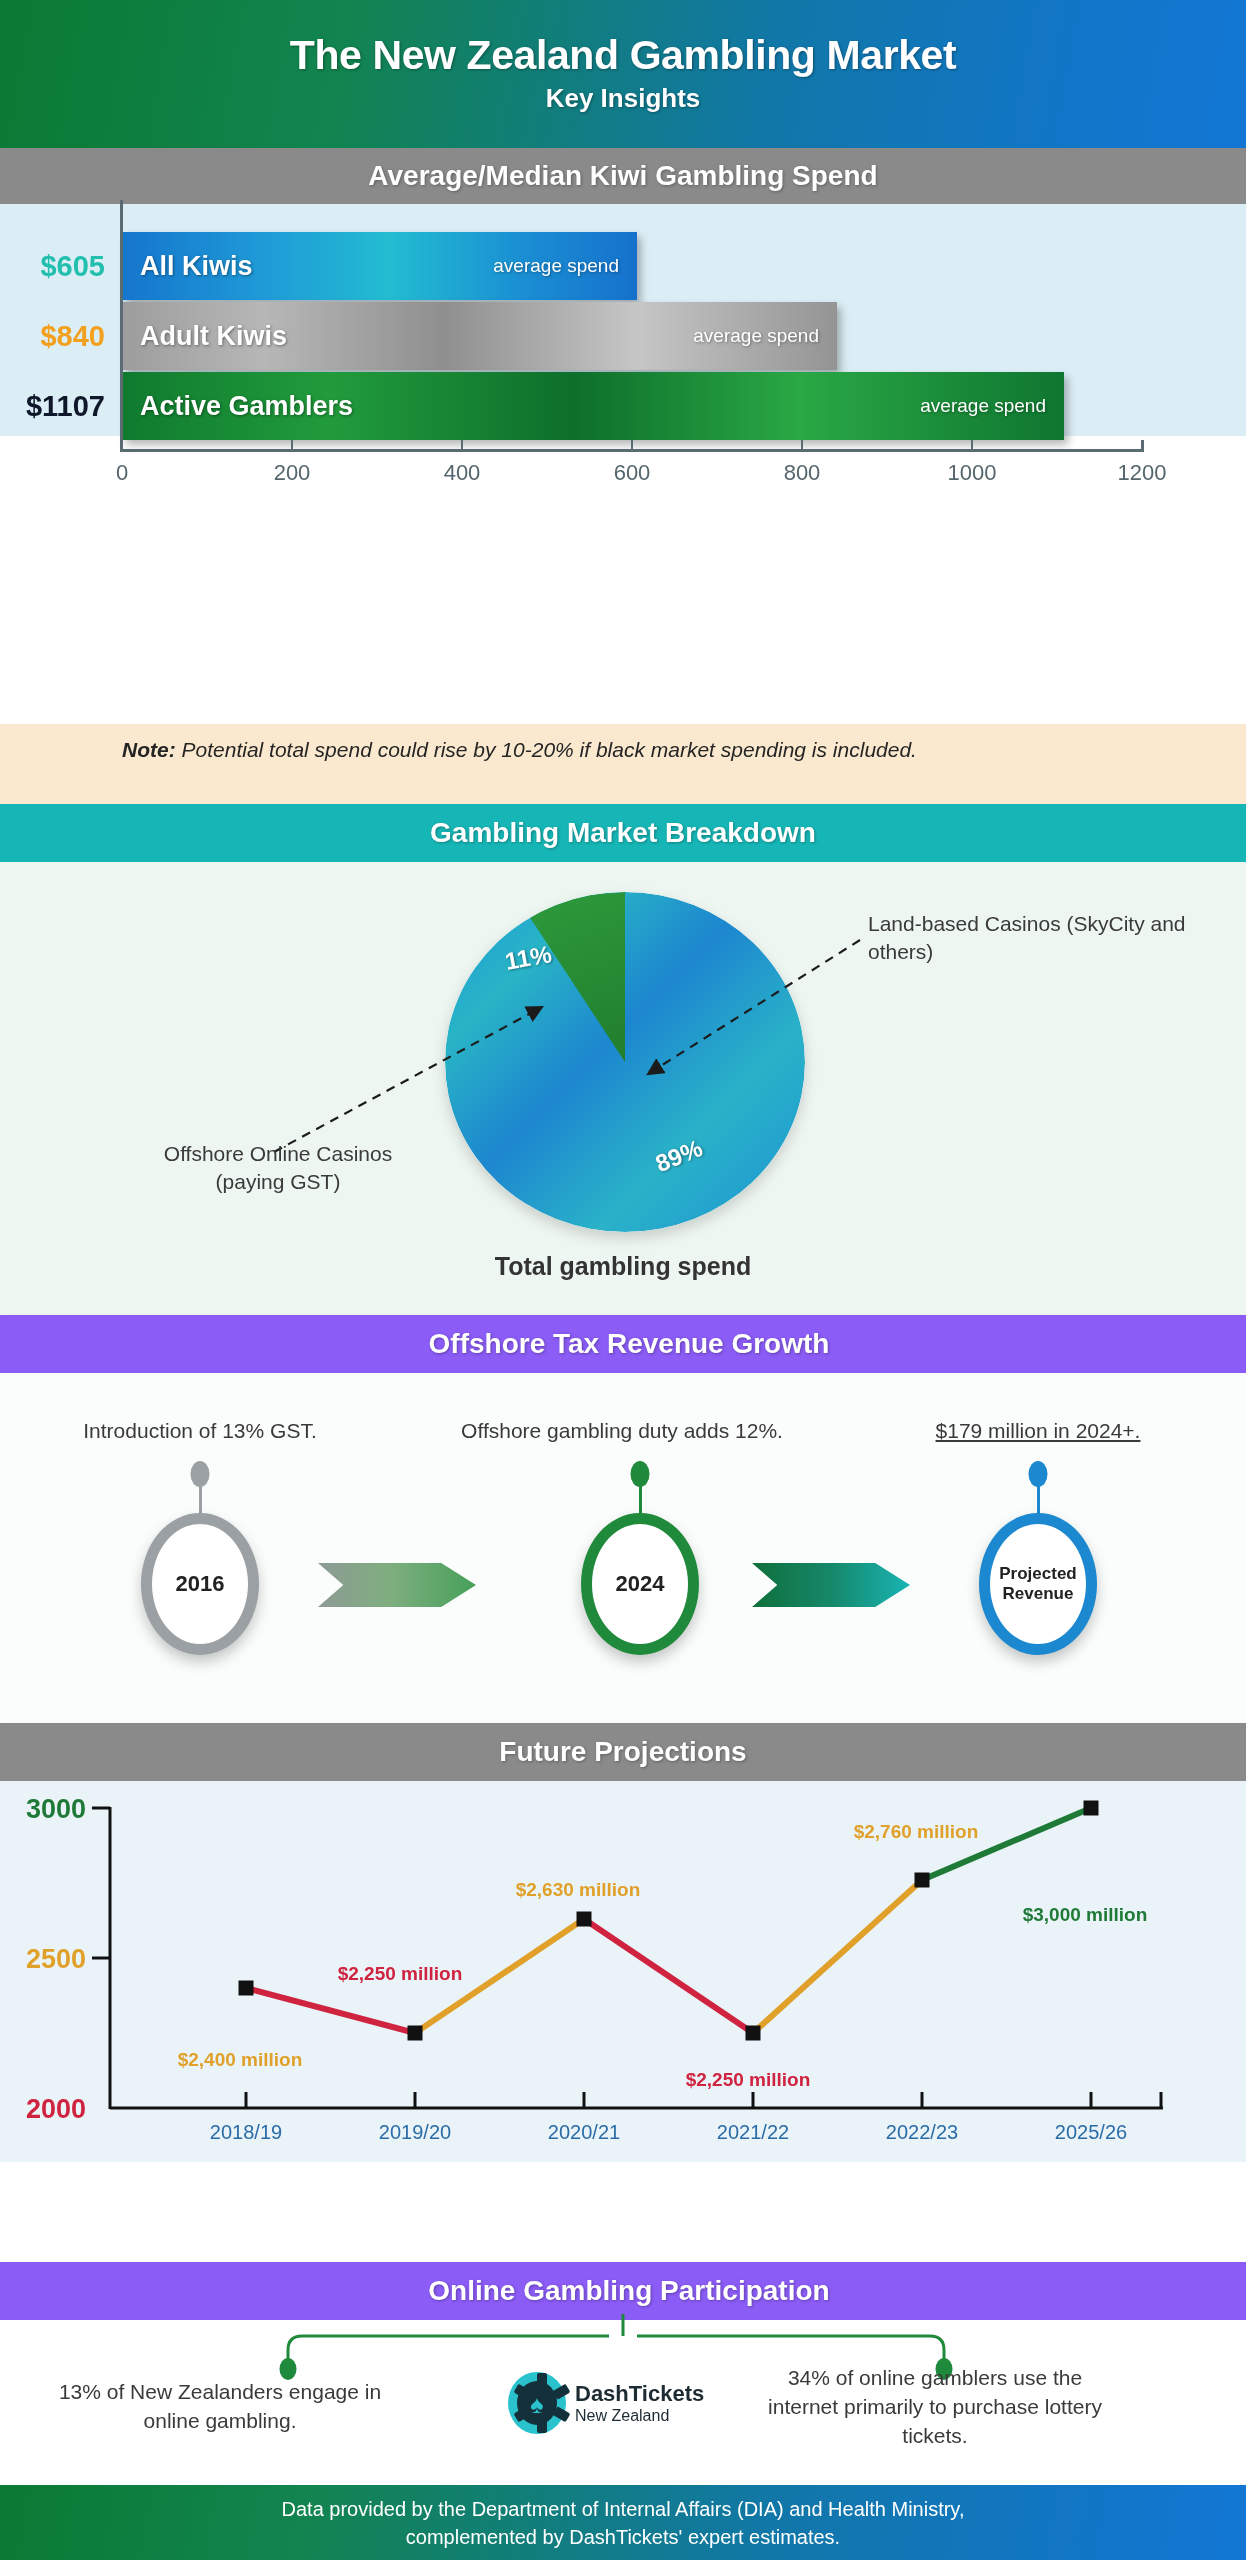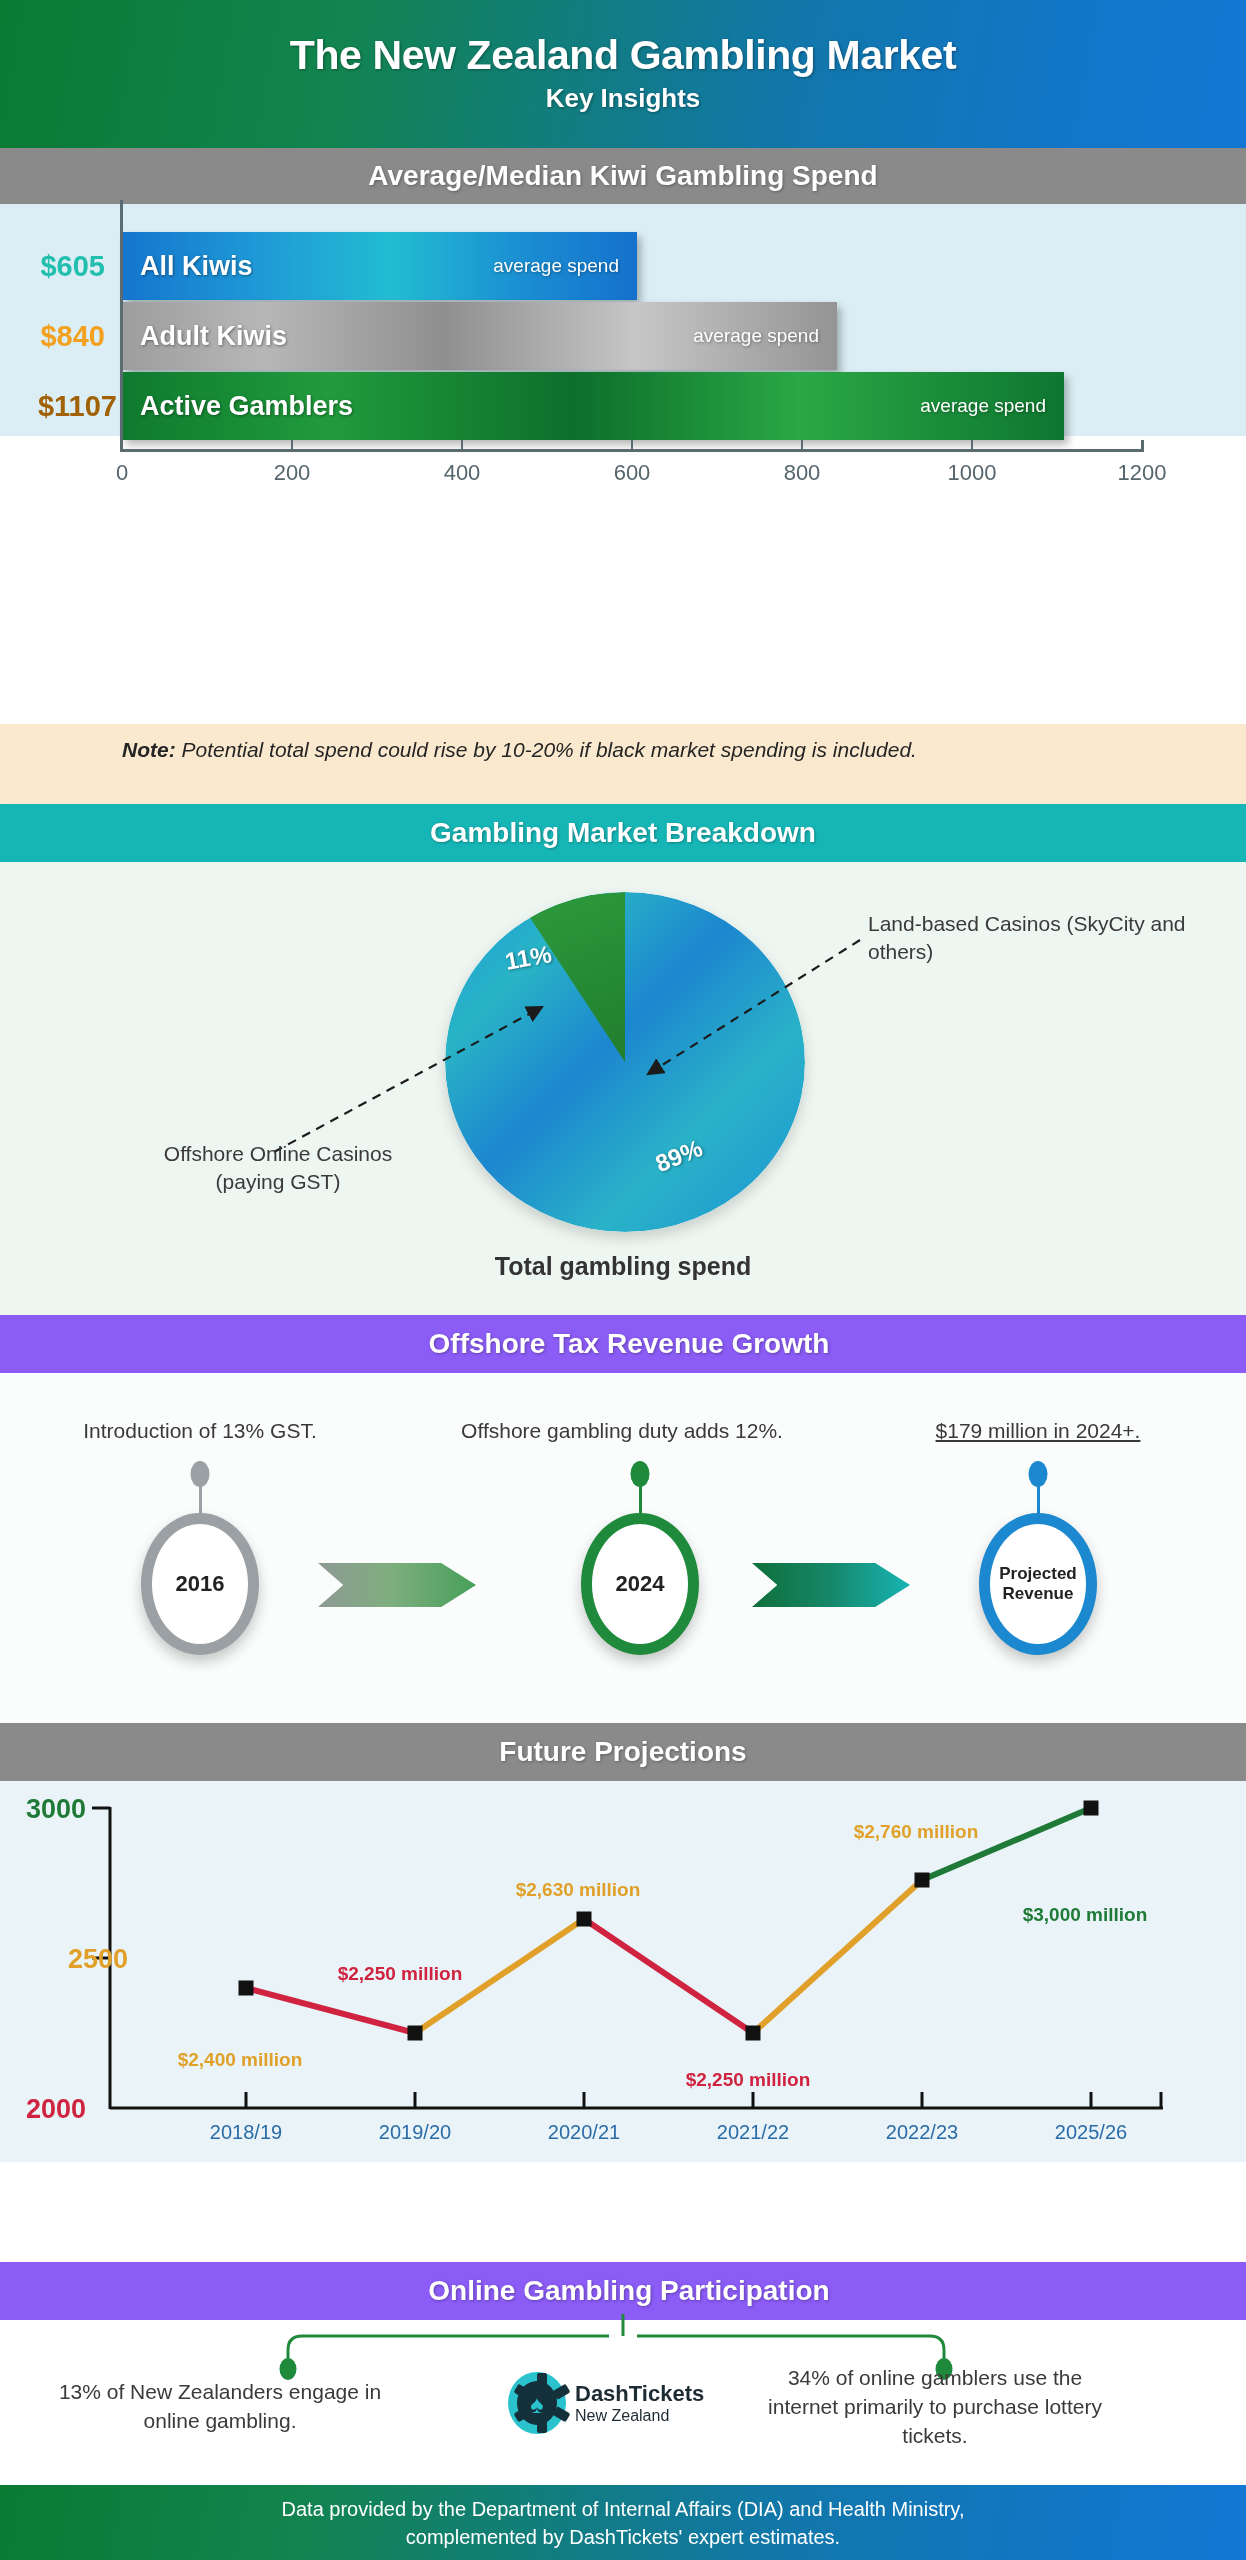--- a/index.html
+++ b/index.html
@@ -259,21 +259,21 @@
     <h2>Key Insights</h2>
   </div>
 
   <div class="band band-grey" id="band-spend">Average/Median Kiwi Gambling Spend</div>
 
   <div id="spend-bg"></div>
   <div style="position:absolute;left:0;top:204px;width:1246px;height:232px;">
 
     <div class="spend-val" style="left:0;width:105px;top:62px;color:#22bfae;">$605</div>
     <div class="spend-val" style="left:0;width:105px;top:132px;color:#f2a01e;">$840</div>
-    <div class="spend-val" style="left:12px;width:105px;top:202px;color:#a16207;">$1107</div>
+    <div class="spend-val" style="left:0;width:105px;top:202px;color:#0f172a;">$1107</div>
 
     <div class="spend-bar" style="left:122px;top:28px;width:515px;background:linear-gradient(90deg,#1576cd 0%,#1f9bd7 28%,#22bcd1 52%,#1a8ed3 78%,#1571cc 100%);">
       <span class="bname">All Kiwis</span>
       <span class="bsub">average spend</span>
     </div>
 
     <div class="spend-bar" style="left:122px;top:98px;width:715px;background:linear-gradient(90deg,#9d9d9d 0%,#b7b7b7 20%,#8f8f8f 45%,#c6c6c6 72%,#949494 100%);">
       <span class="bname">Adult Kiwis</span>
       <span class="bsub">average spend</span>
     </div>
@@ -392,21 +392,21 @@
     </svg>
 
     <div class="lc-marker" style="left:246px;top:207px;"></div>
     <div class="lc-marker" style="left:415px;top:252px;"></div>
     <div class="lc-marker" style="left:584px;top:138px;"></div>
     <div class="lc-marker" style="left:753px;top:252px;"></div>
     <div class="lc-marker" style="left:922px;top:99px;"></div>
     <div class="lc-marker" style="left:1091px;top:27px;"></div>
 
     <div class="lc-ylabel" style="left:86px;top:28px;color:#1f7a38;">3000</div>
-    <div class="lc-ylabel" style="left:86px;top:178px;color:#e0a02a;margin-left:42px;">2500</div>
+    <div class="lc-ylabel" style="left:86px;top:178px;color:#e0a02a;">2500</div>
     <div class="lc-ylabel" style="left:86px;top:328px;color:#cf2340;">2000</div>
 
     <div class="lc-xlabel" style="left:246px;top:340px;">2018/19</div>
     <div class="lc-xlabel" style="left:415px;top:340px;">2019/20</div>
     <div class="lc-xlabel" style="left:584px;top:340px;">2020/21</div>
     <div class="lc-xlabel" style="left:753px;top:340px;">2021/22</div>
     <div class="lc-xlabel" style="left:922px;top:340px;">2022/23</div>
     <div class="lc-xlabel" style="left:1091px;top:340px;">2025/26</div>
 
     <div class="lc-ann" style="left:240px;top:268px;color:#e0a02a;">$2,400 million</div>

